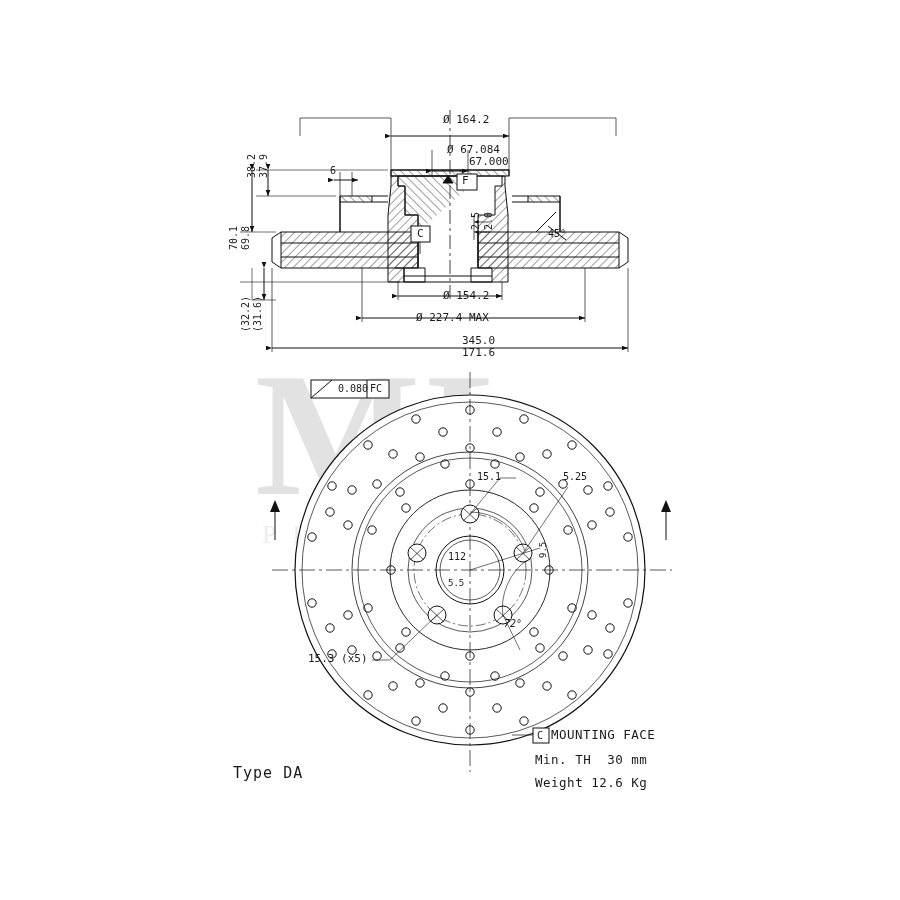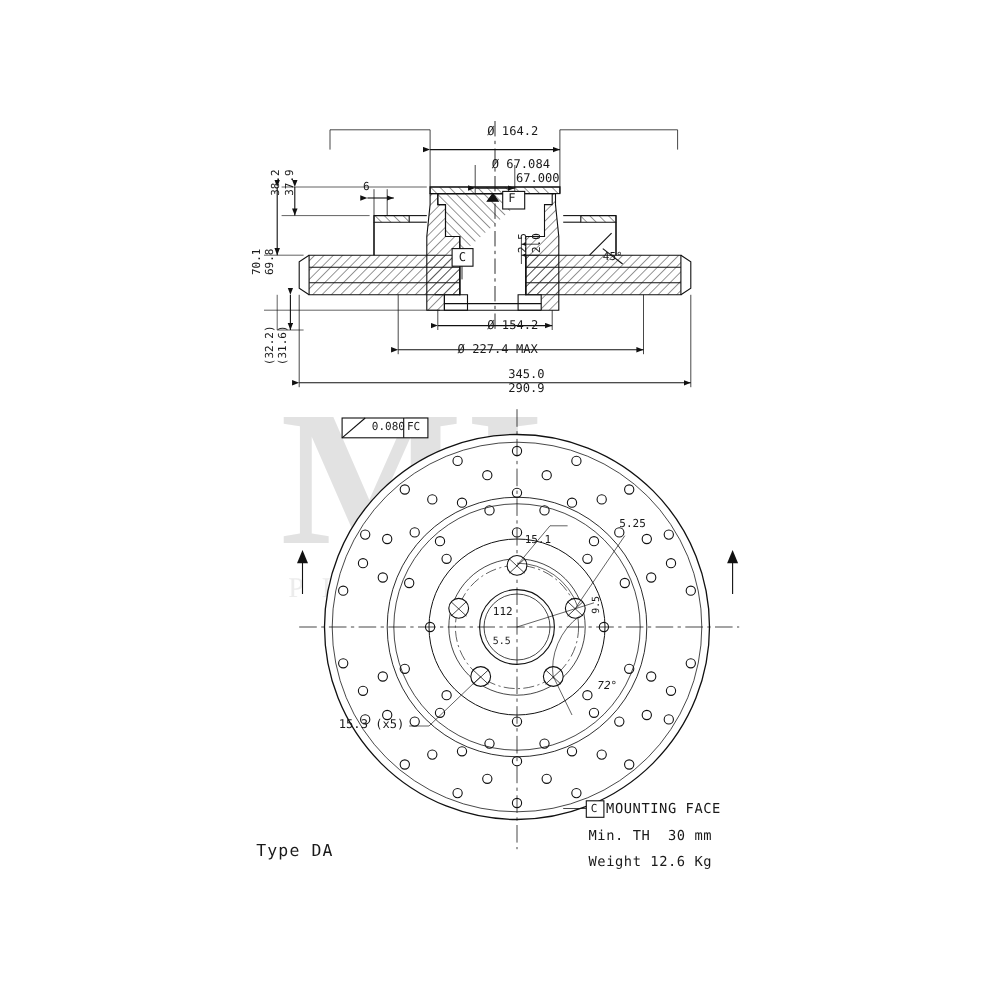--- a/index.html
+++ b/index.html
@@ -291,38 +291,38 @@
   <div class="lbl" style="left:469px;top:156px;">67.000</div>
   <div class="lbl" style="left:462px;top:175px;">F</div>
   <div class="lbl" style="left:417px;top:228px;">C</div>
   <div class="lbl sm" style="left:330px;top:165px;">6</div>
   <div class="lbl sm rot" style="left:470px;top:230px;">2.5</div>
   <div class="lbl sm rot" style="left:483px;top:230px;">2.0</div>
   <div class="lbl sm" style="left:536px;top:228px;margin-left:12px;">45°</div>
   <div class="lbl" style="left:443px;top:290px;">Ø 154.2</div>
   <div class="lbl" style="left:416px;top:312px;">Ø 227.4 MAX</div>
   <div class="lbl" style="left:462px;top:335px;">345.0</div>
-  <div class="lbl" style="left:462px;top:347px;">290.9</div>
+  <div class="lbl" style="left:462px;top:347px;">171.6</div>
 
   <div class="lbl sm rot" style="left:246px;top:178px;">38.2</div>
   <div class="lbl sm rot" style="left:258px;top:178px;">37.9</div>
   <div class="lbl sm rot" style="left:228px;top:250px;">70.1</div>
   <div class="lbl sm rot" style="left:240px;top:250px;">69.8</div>
   <div class="lbl sm rot" style="left:240px;top:332px;">(32.2)</div>
   <div class="lbl sm rot" style="left:252px;top:332px;">(31.6)</div>
 
   <div class="lbl sm" style="left:338px;top:383px;">0.080</div>
   <div class="lbl sm" style="left:370px;top:383px;">FC</div>
 
-  <div class="lbl sm" style="left:477px;top:486px;">15.1</div>
+  <div class="lbl sm" style="left:477px;top:471px;">15.1</div>
   <div class="lbl sm" style="left:563px;top:471px;">5.25</div>
   <div class="lbl sm" style="left:448px;top:551px;">112</div>
   <div class="lbl xs rot" style="left:538px;top:558px;">9.5</div>
   <div class="lbl xs" style="left:448px;top:578px;">5.5</div>
-  <div class="lbl sm" style="left:543px;top:618px;font-style:italic;">72°</div>
+  <div class="lbl sm" style="left:504px;top:618px;font-style:italic;">72°</div>
   <div class="lbl" style="left:308px;top:653px;">15.3 (x5)</div>
 
   <div class="lbl sm" style="left:537px;top:730px;">C</div>
   <div class="lbl med" style="left:551px;top:727px;">MOUNTING FACE</div>
   <div class="lbl med" style="left:535px;top:752px;">Min. TH  30 mm</div>
   <div class="lbl med" style="left:535px;top:775px;">Weight 12.6 Kg</div>
 
   <div class="lbl big" style="left:233px;top:765px;">Type DA</div>
 
 </div>

